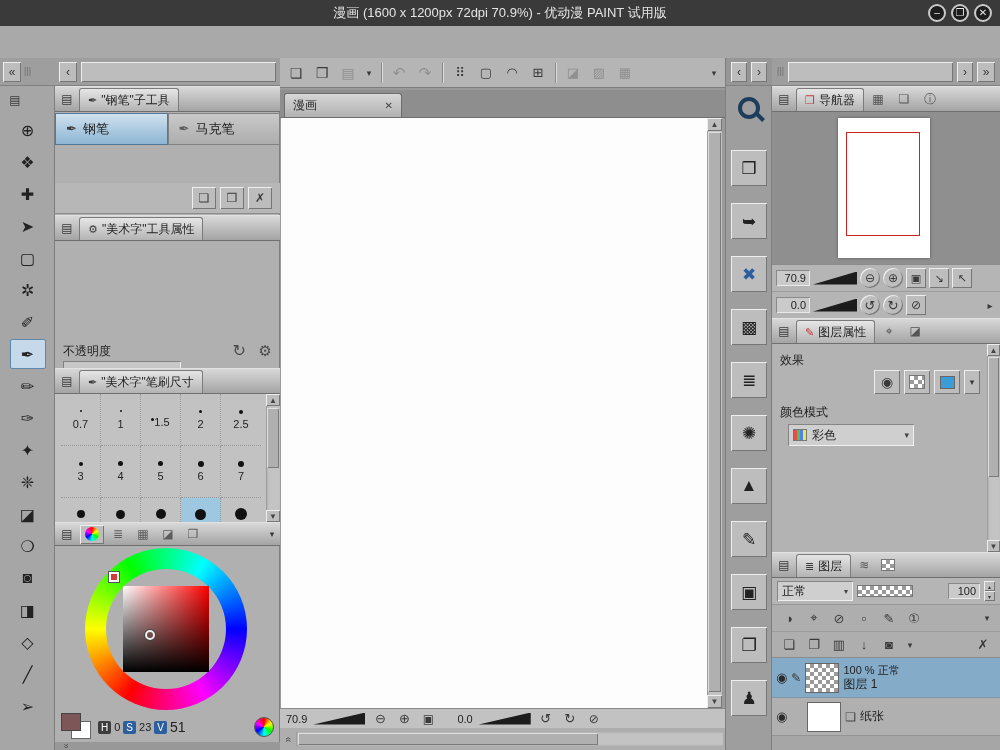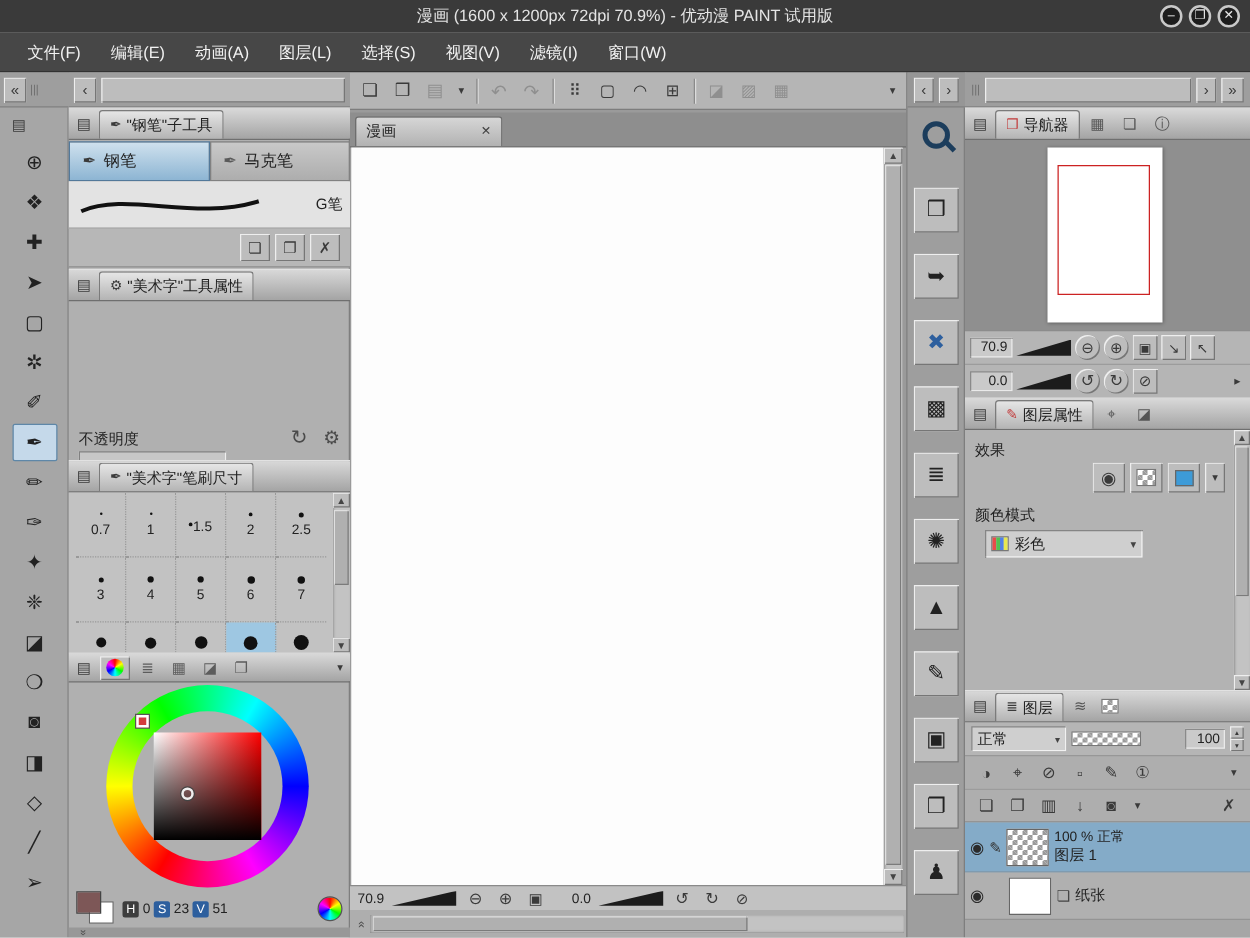--- a/index.html
+++ b/index.html
@@ -75,30 +75,20 @@
 
   <div class="titlebar abs">
     <span>漫画 (1600 x 1200px 72dpi 70.9%) - 优动漫 PAINT 试用版</span>
     <div class="winbtns">
       <div class="winbtn">–</div>
       <div class="winbtn">❐</div>
       <div class="winbtn">✕</div>
     </div>
   </div>
 
-  <div class="menubar abs">
-    <span class="menu-item">文件(F)</span>
-    <span class="menu-item">编辑(E)</span>
-    <span class="menu-item">动画(A)</span>
-    <span class="menu-item">图层(L)</span>
-    <span class="menu-item">选择(S)</span>
-    <span class="menu-item">视图(V)</span>
-    <span class="menu-item">滤镜(I)</span>
-    <span class="menu-item">窗口(W)</span>
-  </div>
 
   <div class="toolcol abs">
     <div class="abs flex" style="left:0;top:0;width:55px;height:28px;gap:3px;padding-left:3px;background:#9e9e9e;border-bottom:1px solid #818181;">
       <span class="sbtn raised" style="width:18px;height:20px;">«</span>
       <span class="icon" style="font-size:9px;color:#6e6e6e;">|||</span>
     </div>
     <div class="abs ctr" style="left:4px;top:32px;width:22px;height:20px;">
       <span class="icon" style="font-size:12px;">▤</span>
     </div>
     <div class="abs" style="left:0;top:56px;width:55px;display:flex;flex-direction:column;align-items:center;">
@@ -143,26 +133,20 @@
       <div class="bigtab sel">
         <span class="icon" style="font-size:13px;">✒</span>
         <span>钢笔</span>
       </div>
       <div class="bigtab">
         <span class="icon" style="font-size:13px;color:#5a5a5a;">✒</span>
         <span>马克笔</span>
       </div>
     </div>
 
-    <div class="abs flex" style="left:0;top:87px;width:225px;height:38px;background:#e3e3e3;border-bottom:1px solid #9a9a9a;padding:0 6px;">
-      <svg width="150" height="26" viewBox="0 0 150 26">
-        <path d="M4 18 C 40 2, 95 26, 146 10" stroke="#111" fill="none" stroke-width="3.2"></path>
-      </svg>
-      <span style="margin-left:auto;font-size:12px;">G笔</span>
-    </div>
 
     <div class="abs flex" style="left:0;top:125px;width:225px;height:31px;background:#b7b7b7;border-bottom:1px solid #8d8d8d;justify-content:flex-end;gap:4px;padding-right:8px;">
       <span class="sbtn raised" style="width:24px;height:22px;font-size:12px;">❏</span>
       <span class="sbtn raised" style="width:24px;height:22px;font-size:12px;">❐</span>
       <span class="sbtn raised" style="width:24px;height:22px;font-size:12px;">✗</span>
     </div>
 
     <div class="hdr abs flex" style="left:0;top:157px;width:225px;height:26px;padding-left:2px;gap:2px;">
       <span class="pmenu sbtn">▤</span>
       <div class="hdr-tab">
@@ -281,21 +265,21 @@
         <div class="abs" style="left:10px;top:8px;width:20px;height:18px;background:#fff;border:1px solid #666;"></div>
         <div class="abs" style="left:0;top:0;width:20px;height:18px;border:1px solid #444;">
             <i style="display:block;width:100%;height:100%;background:#7d5757;"></i>
           </div>
       </div>
       <span class="chip" style="background:#3d3d3d;">H</span>
       <span style="font-size:11px;">0</span>
       <span class="chip" style="background:#2d5f9e;">S</span>
       <span style="font-size:11px;">23</span>
       <span class="chip" style="background:#2d5f9e;">V</span>
-      <span style="font-size:11px;">51</span>
+      <span style="font-size:14px;">51</span>
       <i style="margin-left:auto;width:20px;height:20px;border-radius:50%;background:conic-gradient(#f00,#ff0,#0f0,#0ff,#00f,#f0f,#f00);border:1px solid #555;"></i>
     </div>
 
     <div class="abs flex" style="left:0;top:684px;width:225px;height:8px;background:#989898;padding-left:8px;">
       <span class="rotup2" style="font-size:9px;color:#4c4c4c;">«</span>
     </div>
   </div>
 
   <div class="abs" style="left:280px;top:58px;width:445px;height:692px;background:#9a9a9a;">
 

